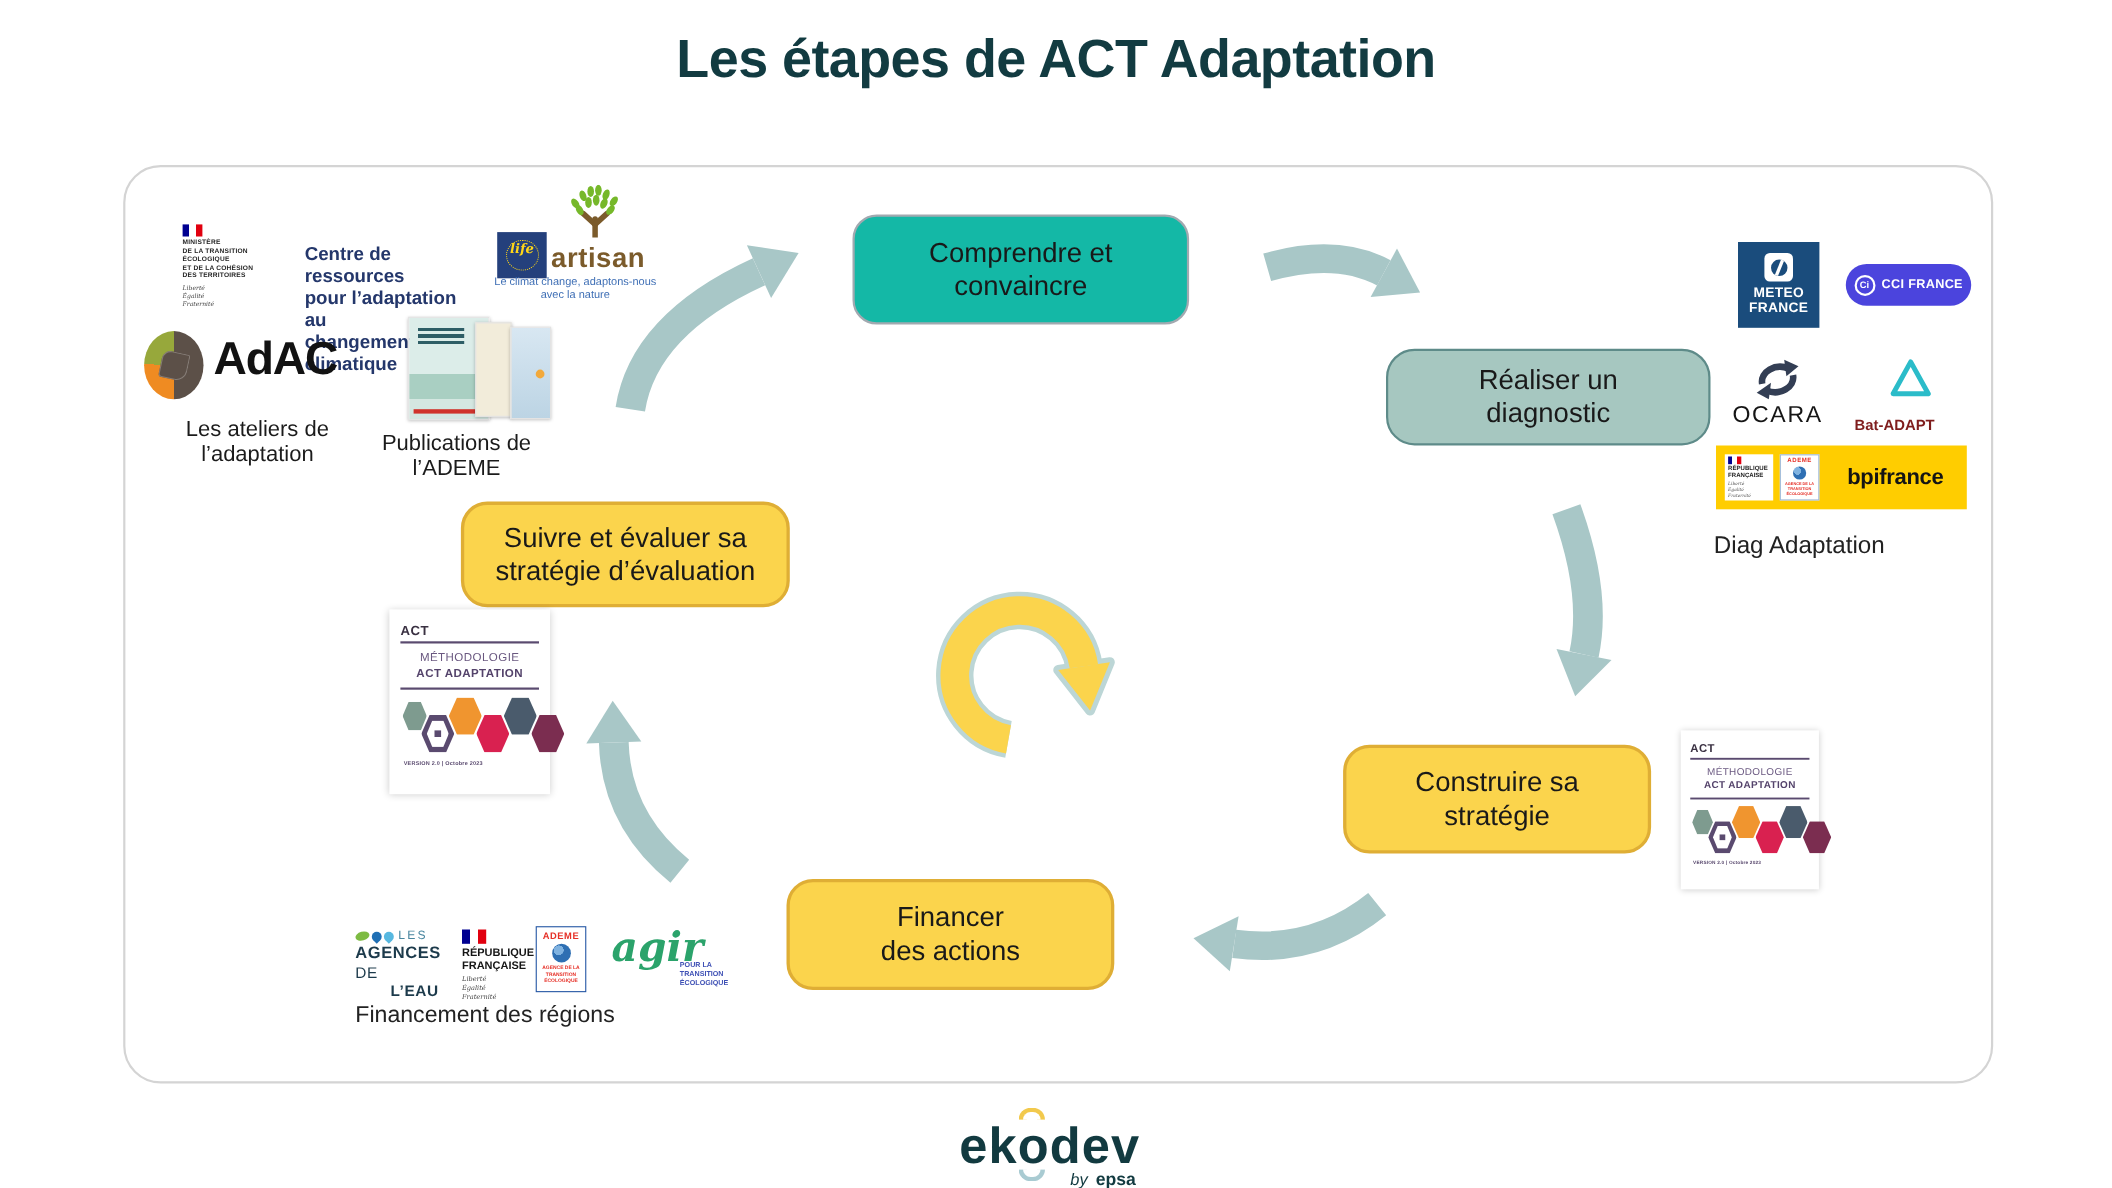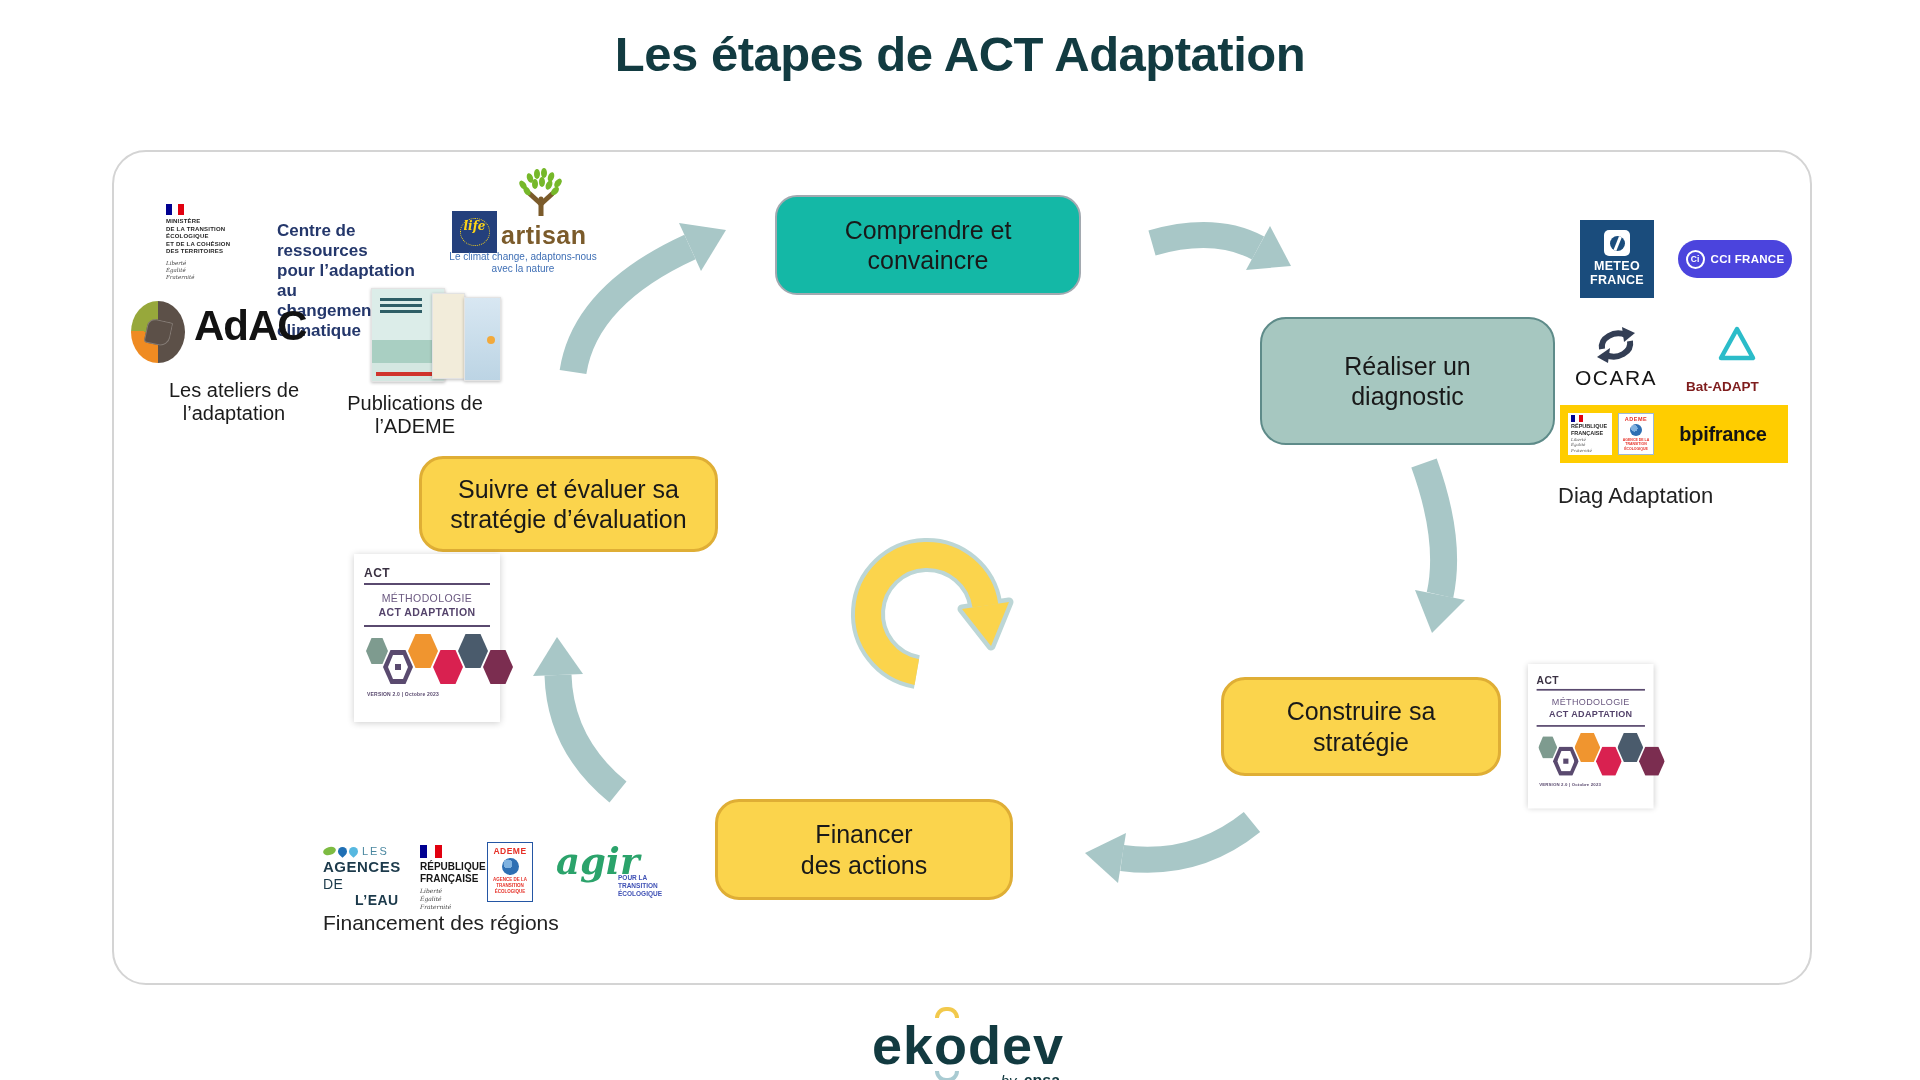--- a/index.html
+++ b/index.html
@@ -139,21 +139,21 @@
   .ademe2-sub{font-size:4.5px;font-weight:800;color:#E63027;text-align:center;line-height:1.3;}
 
   .agir{left:556px;top:843px;z-index:2;font-family:"DejaVu Serif",serif;font-style:italic;font-weight:700;
     font-size:37px;color:#2BA36B;line-height:1;}
   .agir-sub{left:618px;top:874px;width:60px;font-size:6.5px;font-weight:800;color:#3F51B5;line-height:1.25;z-index:2;}
 
   .fin-label{left:323px;top:911px;font-size:21px;color:#222;z-index:2;}
 
   
   .footer{left:872px;top:1014px;z-index:2;color:#123A40;}
-  .eko-word{font-size:54px;font-weight:600;letter-spacing:1px;display:flex;align-items:baseline;justify-content:flex-end;}
+  .eko-word{font-size:46px;font-weight:600;letter-spacing:1px;display:flex;align-items:baseline;justify-content:flex-end;}
   .eko-o{position:relative;display:inline-block;}
   .eko-o::before{content:"";position:absolute;left:1px;top:-7px;width:24px;height:11px;box-sizing:border-box;
     border:4.5px solid #F2C94C;border-bottom:none;border-radius:12px 12px 0 0;}
   .eko-o::after{content:"";position:absolute;left:1px;bottom:-6px;width:24px;height:11px;box-sizing:border-box;
     border:4.5px solid #A9CBD2;border-top:none;border-radius:0 0 12px 12px;}
   .eko-by{text-align:right;margin-top:-4px;padding-right:4px;font-size:15px;}
   .eko-by .by{font-style:italic;font-weight:400;margin-right:3px;}
   .eko-by .epsa{font-weight:800;font-size:16px;}
 </style>
 </head>
@@ -247,21 +247,21 @@
   <div class="cov cov3"></div>
 </div>
 
 <div class="abs cluster-label pre" style="left:152px;top:379px;width:164px;">Les ateliers de
 l’adaptation</div>
 <div class="abs cluster-label pre" style="left:330px;top:392px;width:170px;">Publications de
 l’ADEME</div>
 
 <div class="step gray pre" style="left:775px;top:195px;width:306px;height:100px;">Comprendre et
 convaincre</div>
-<div class="step teal pre" style="left:1260px;top:317px;width:295px;height:128px;">Réaliser un
+<div class="step teal pre" style="left:1260px;top:317px;width:295px;height:88px;">Réaliser un
 diagnostic</div>
 <div class="step yellow pre" style="left:1221px;top:677px;width:280px;height:99px;">Construire sa
 stratégie</div>
 <div class="step yellow pre" style="left:715px;top:799px;width:298px;height:101px;">Financer
 des actions</div>
 <div class="step yellow pre" style="left:419px;top:456px;width:299px;height:96px;">Suivre et évaluer sa
 stratégie d’évaluation</div>
 
 <div class="abs meteo">
   <div class="mf-glyph">

